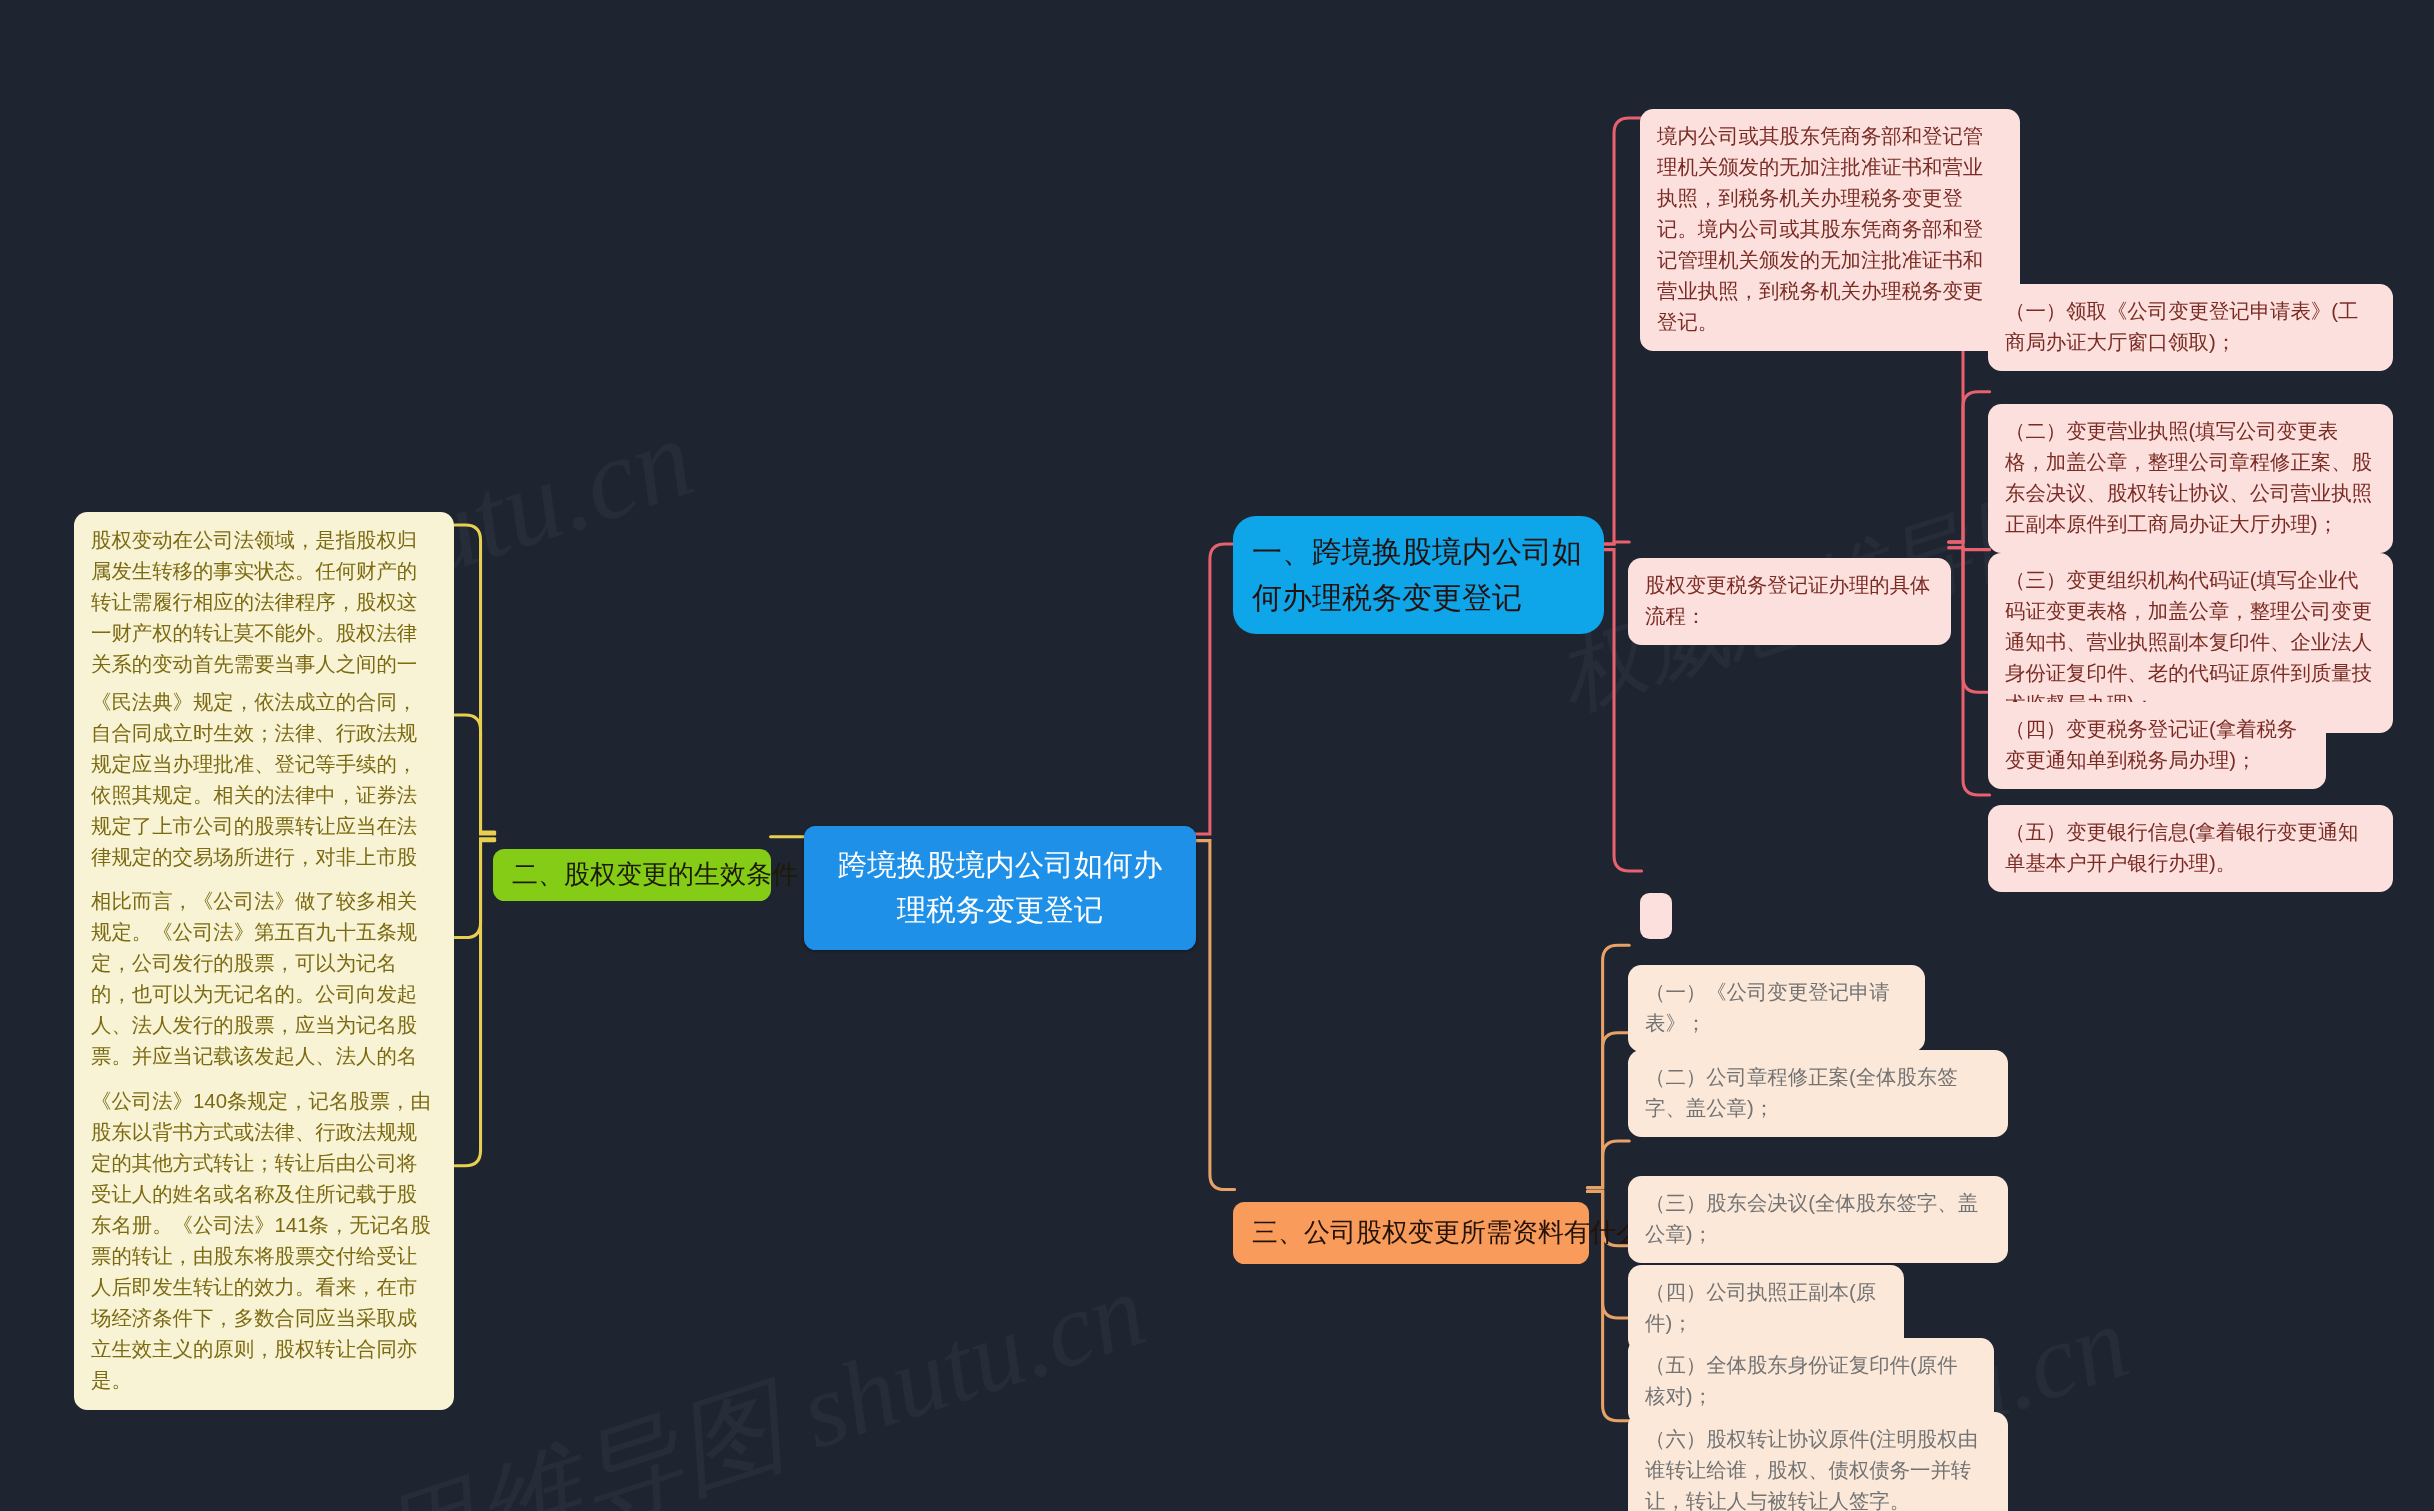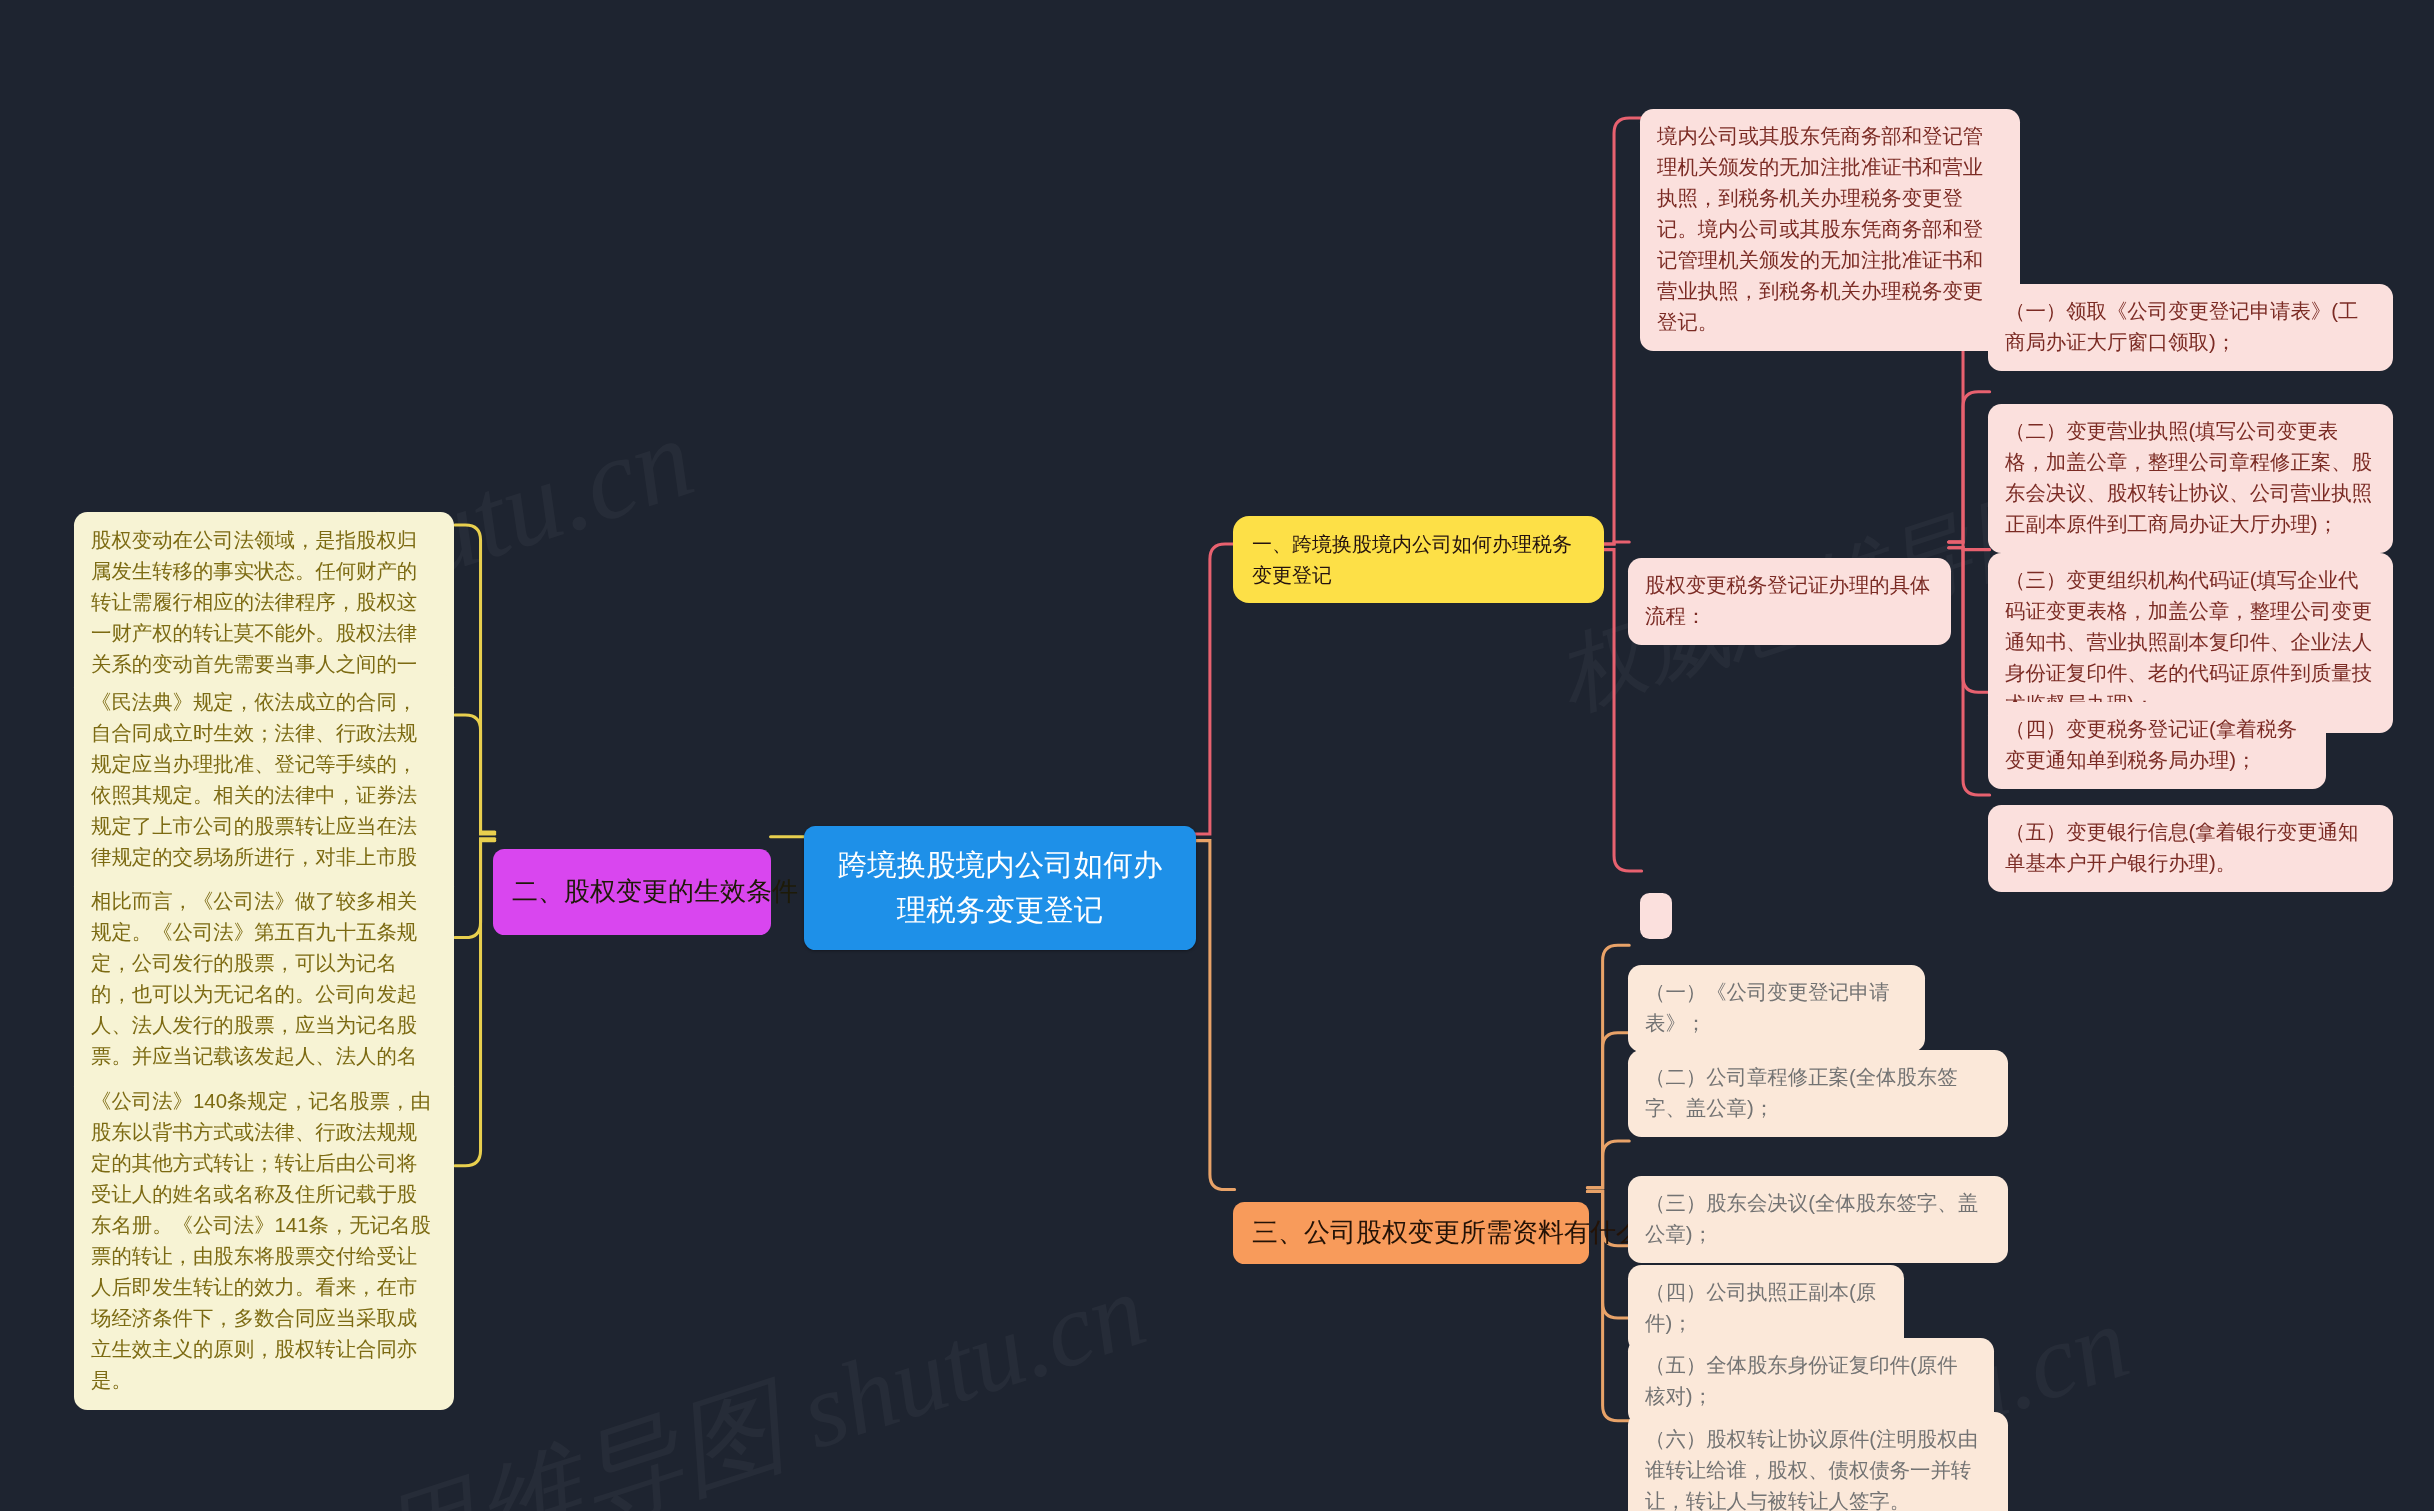--- a/index.html
+++ b/index.html
@@ -24,26 +24,26 @@
   }
 
   
   .n-root{
     background:#1e90e8;color:#ffffff;font-size:29.5px;
     padding:17px 21px;text-align:center;border-radius:11.4px;
     box-shadow:0 1px 2.9px rgba(0,0,0,.35);
   }
   
   .n-b1{
-    background:#fde047;color:#23120f;font-size:20px;
-    padding:13.3px 19px;border-radius:16px;
+    background:#0ea5e9;color:#23120f;font-size:30px;
+    padding:13.3px 19px;border-radius:23px;
   }
   .n-b2{
-    background:#d946ef;color:#1d1a07;font-size:26px;
-    padding:23px 19px;border-radius:11.4px;white-space:nowrap;
+    background:#84cc16;color:#1d1a07;font-size:26px;
+    padding:6px 19px;border-radius:11.4px;white-space:nowrap;
   }
   .n-b3{
     background:#f89b5b;color:#231206;font-size:26px;
     padding:11.4px 19px;border-radius:11.4px;white-space:nowrap;
   }
   
   .n-pink{
     background:#fbe0dd;color:#7b2b24;font-size:20.4px;
     padding:12.4px 17px;border-radius:13.3px;
   }

